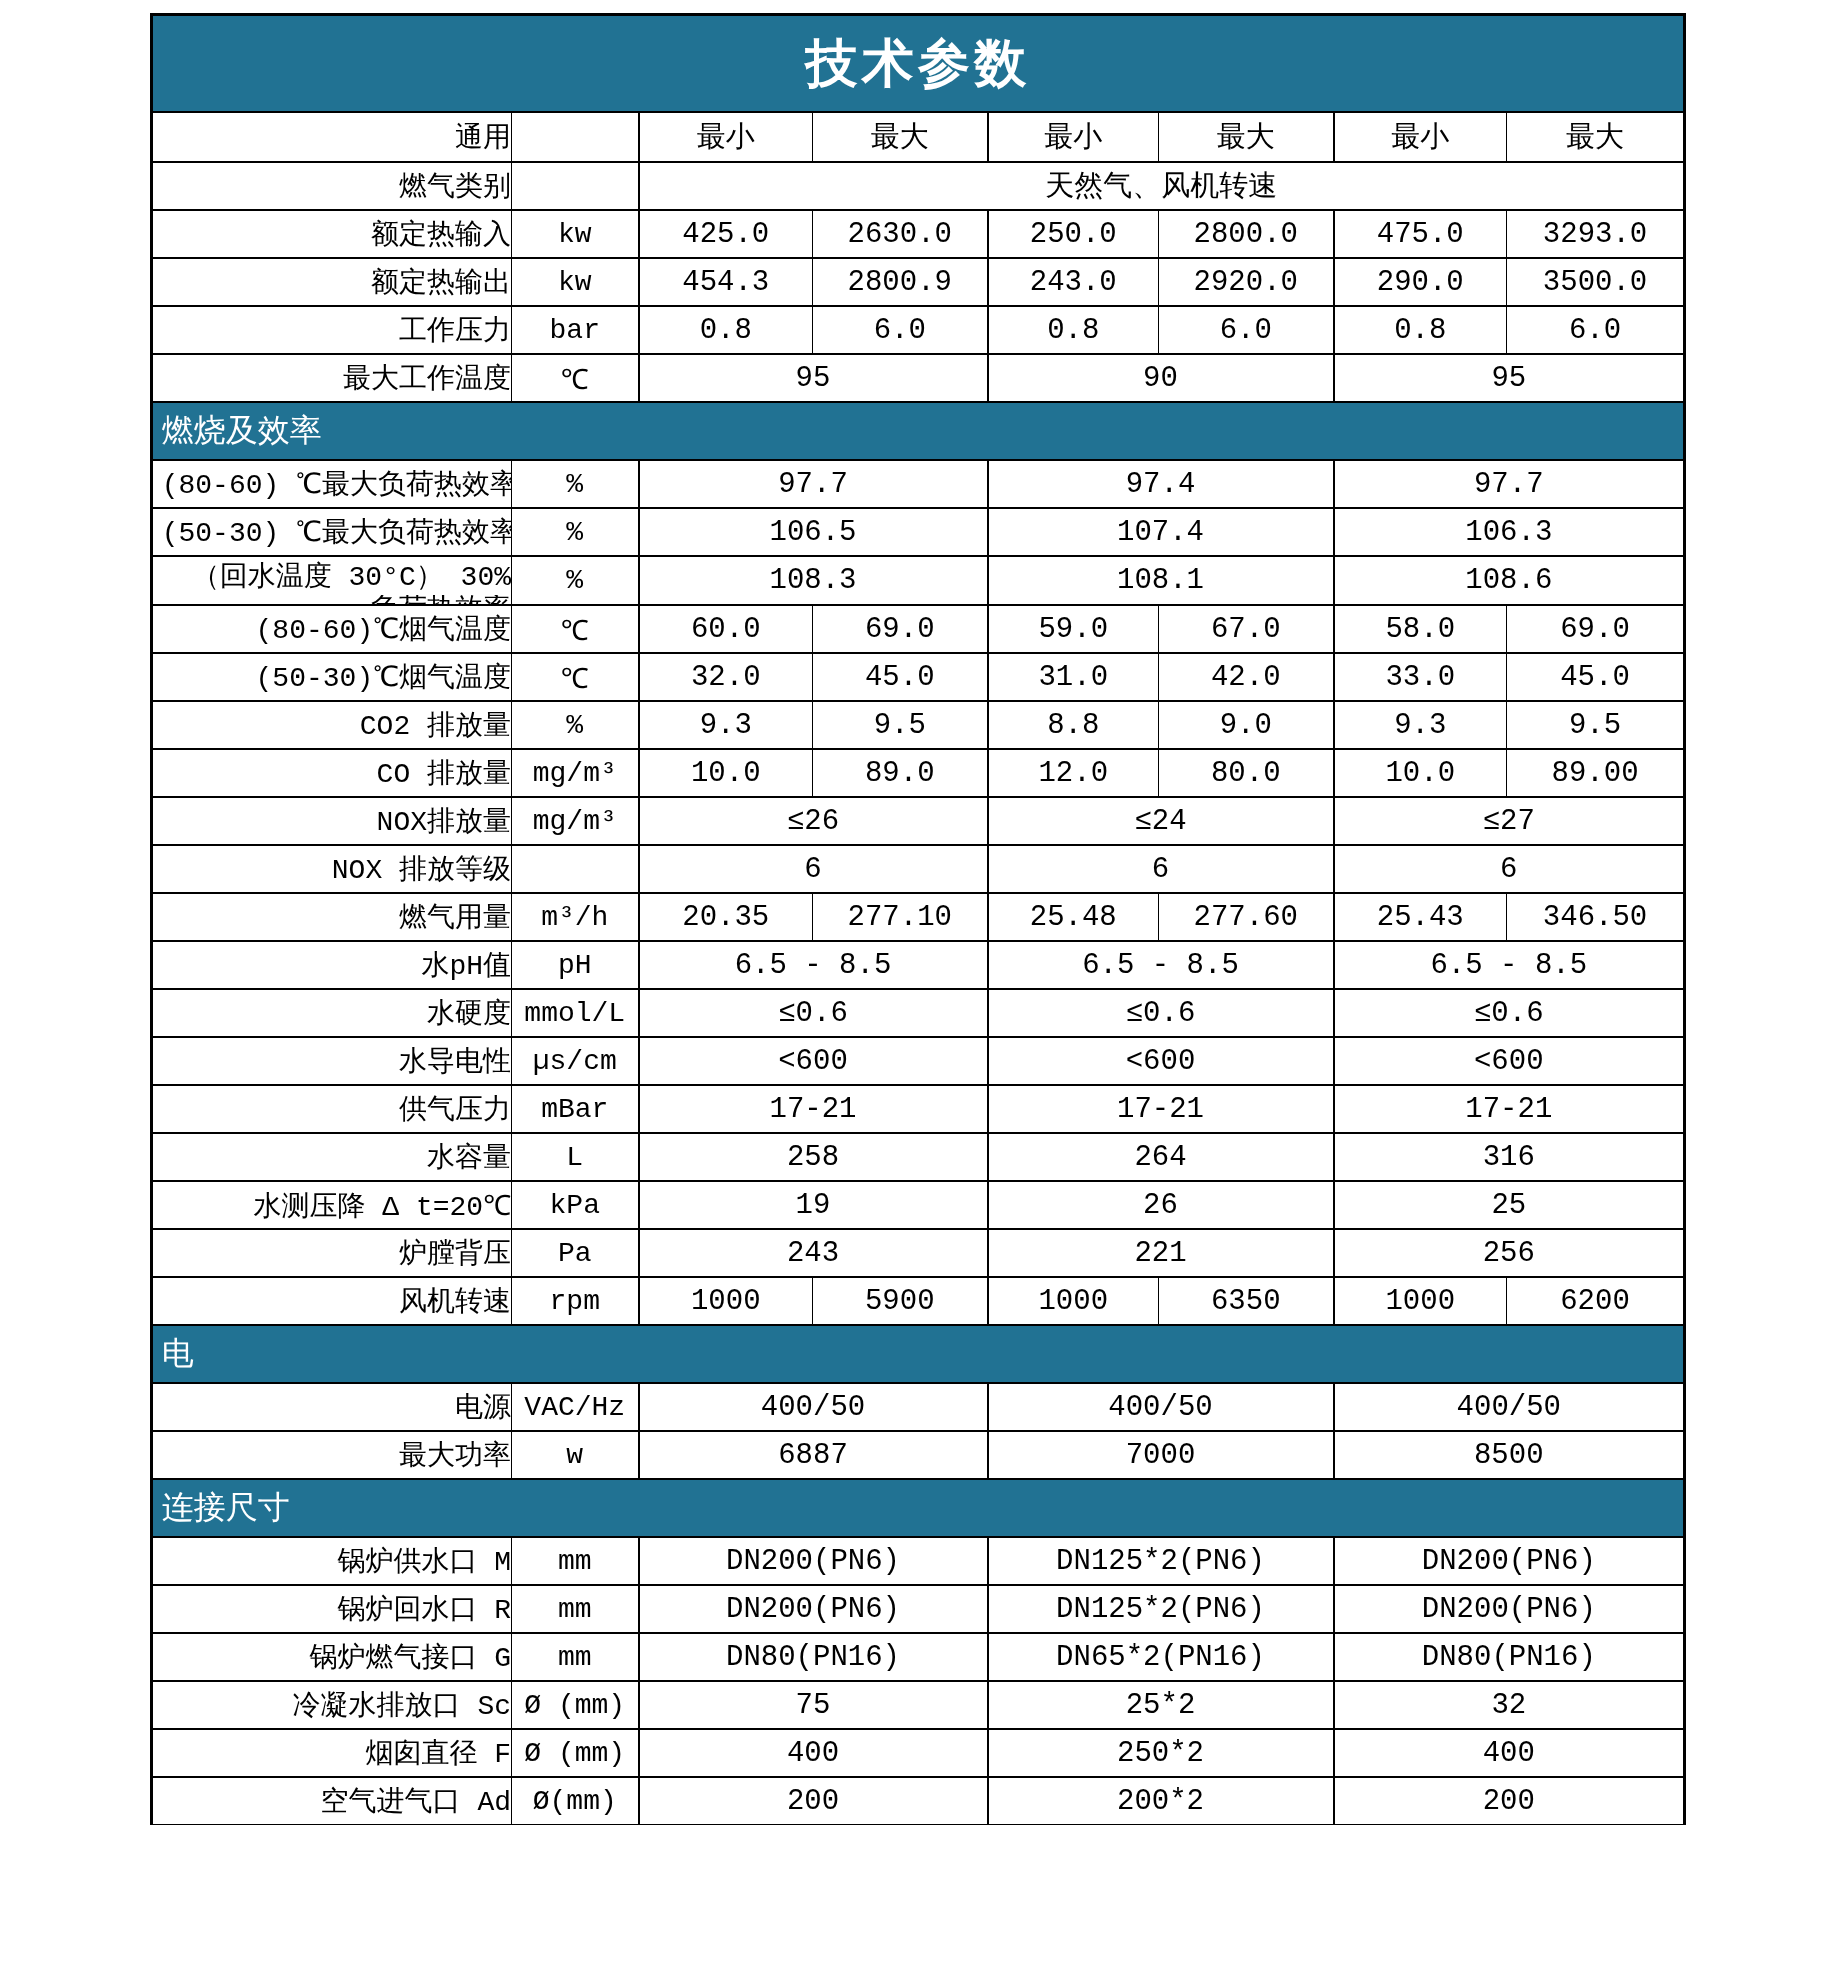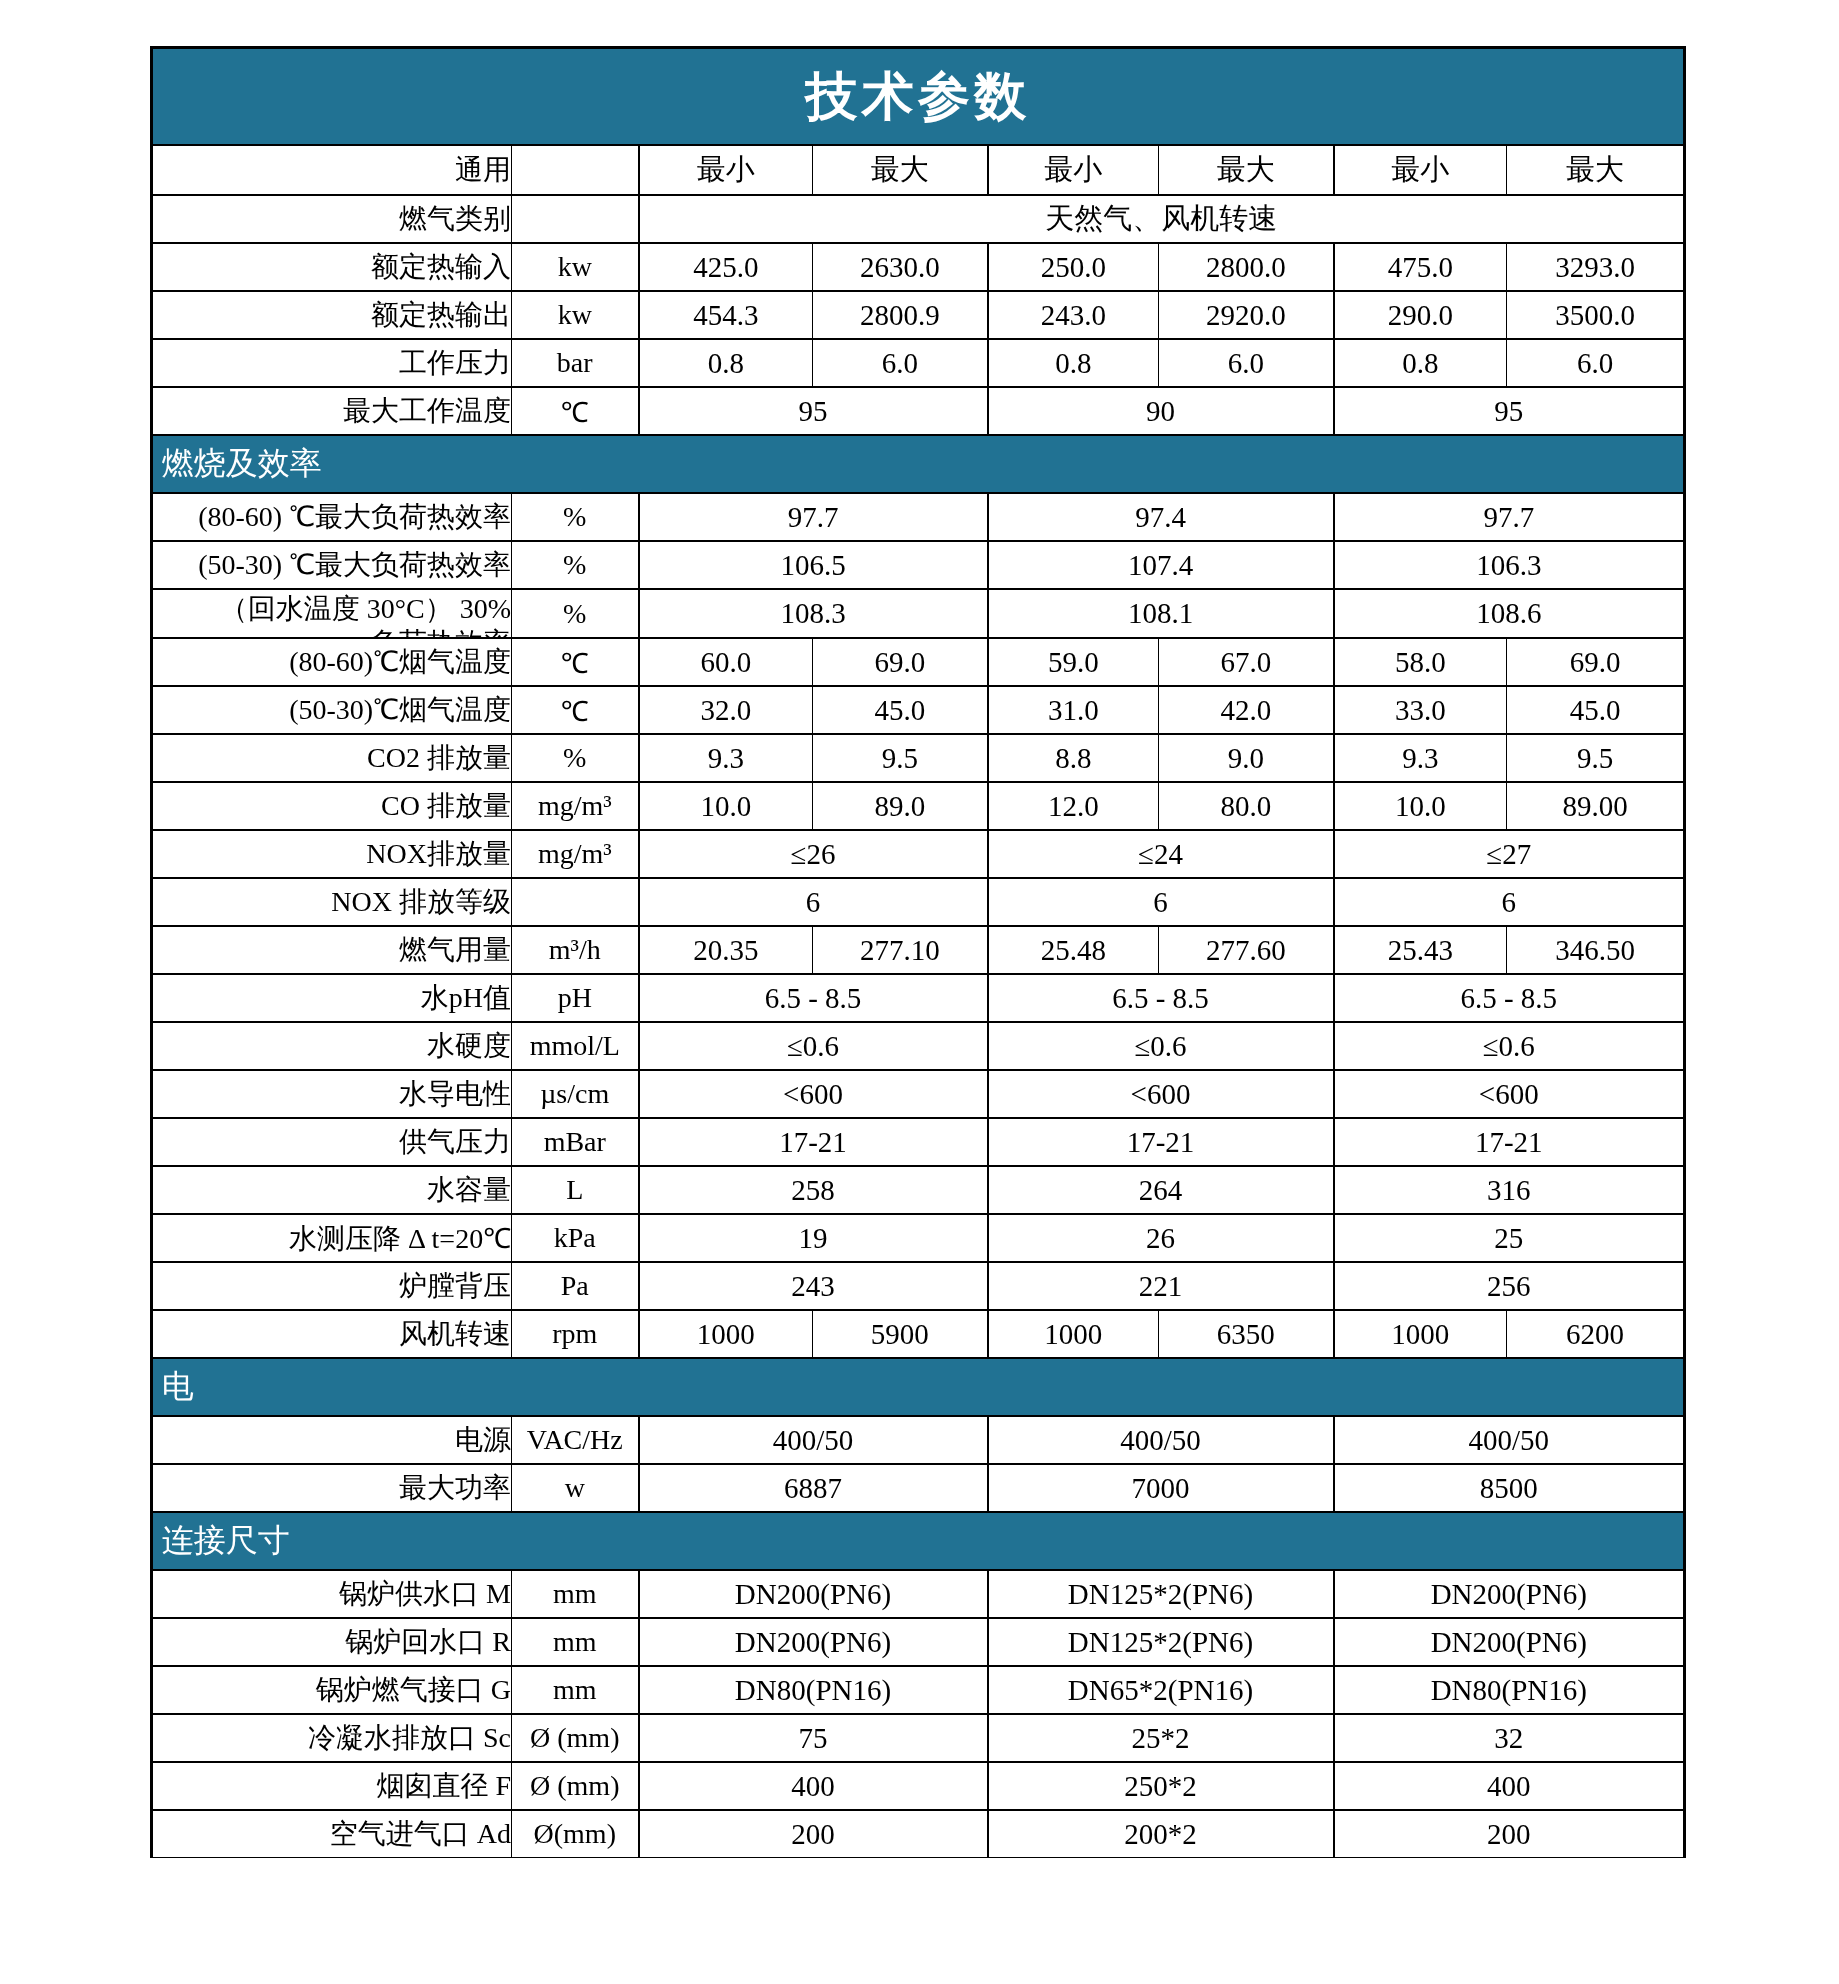--- a/index.html
+++ b/index.html
@@ -2,23 +2,22 @@
 <html style="--teal: #217293;font-size:11.5px"><head>
 <meta charset="utf-8">
 <style>
   :root { --teal: #217293; --ink: #000000; }
   html, body { margin: 0; padding: 0; background: #ffffff; }
   .page {
     position: relative;
     width: 1840px;
     height: 1825px;
     background: #ffffff;
-    font-family: Liberation Serif, serif;
+    font-family: Liberation Mono, monospace;
     color: var(--ink);
-    margin-top: 33px;
   }
   .table-wrap { position: absolute; left: 150px; top: 13px; }
   table.spec {
     border-collapse: collapse;
     table-layout: fixed;
     width: 1533px;
     border: 3.6px solid #000;
   }
   th, td {
     border: 1.4px solid #000;

